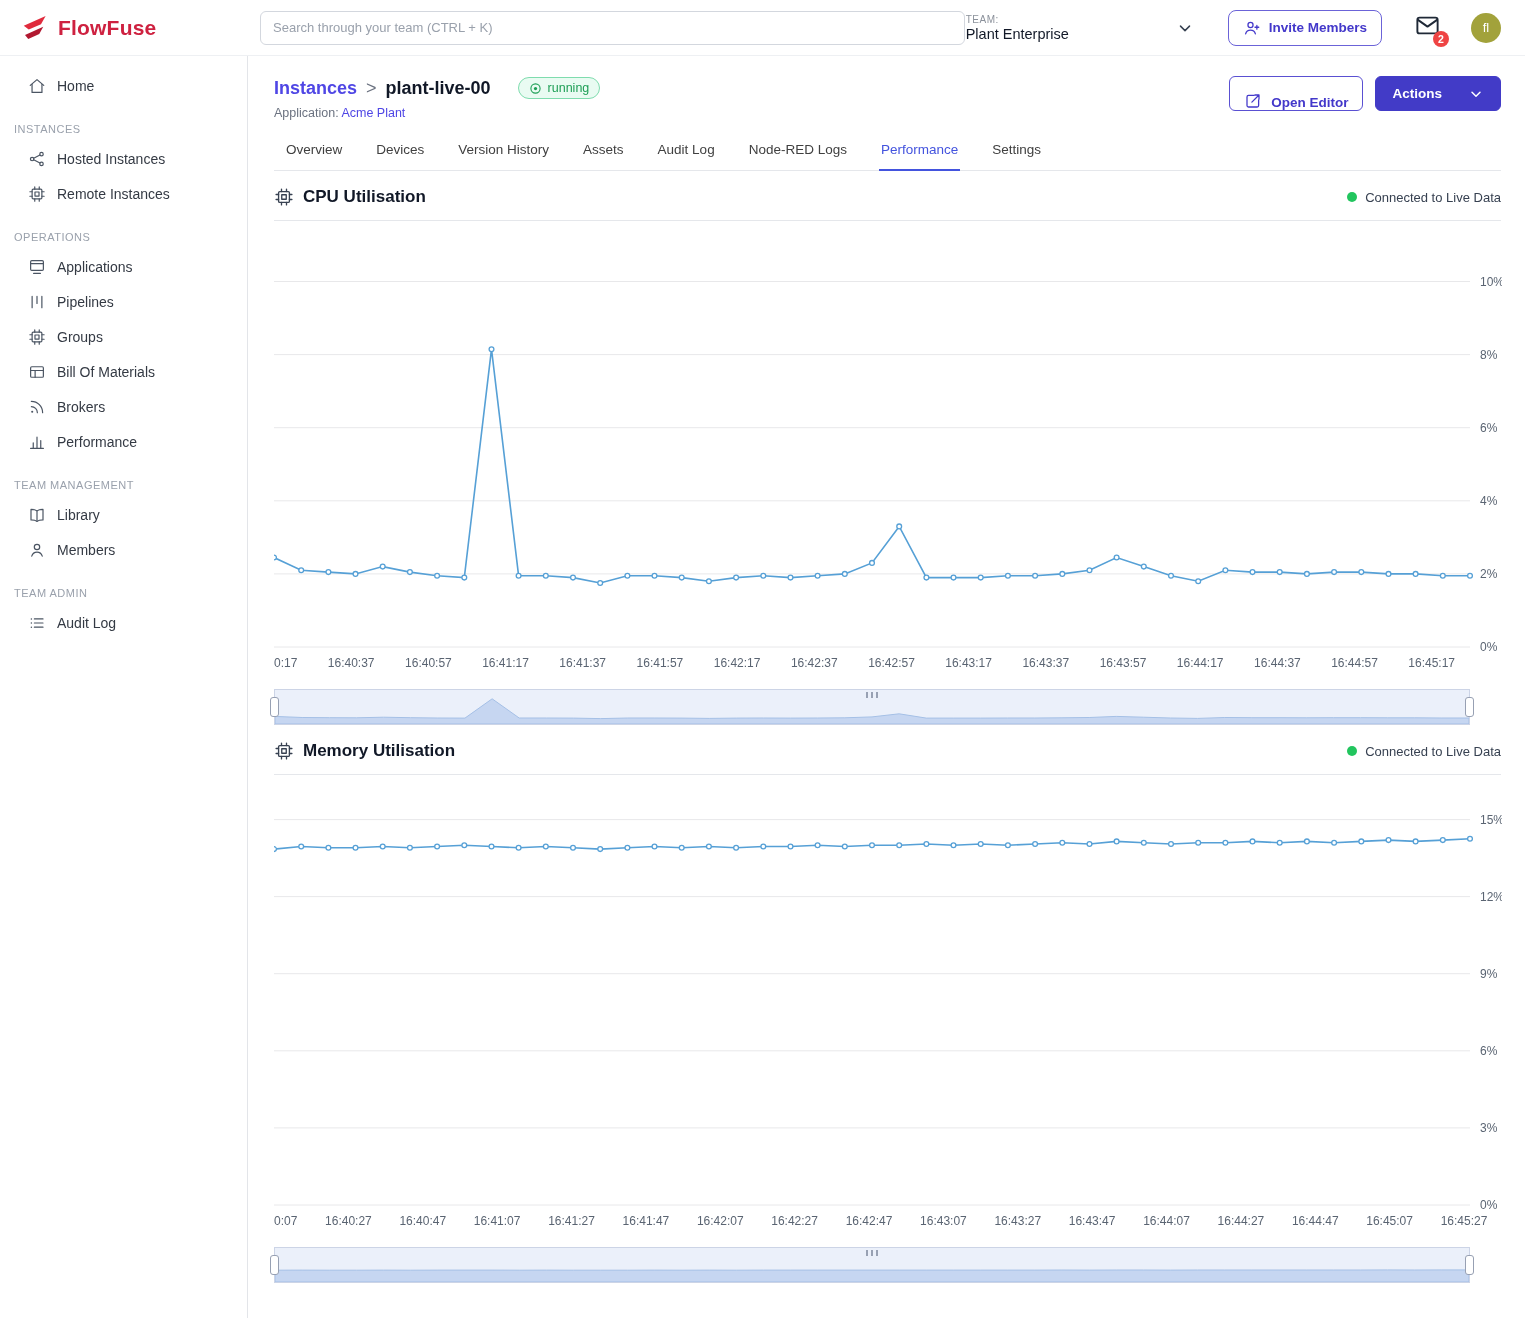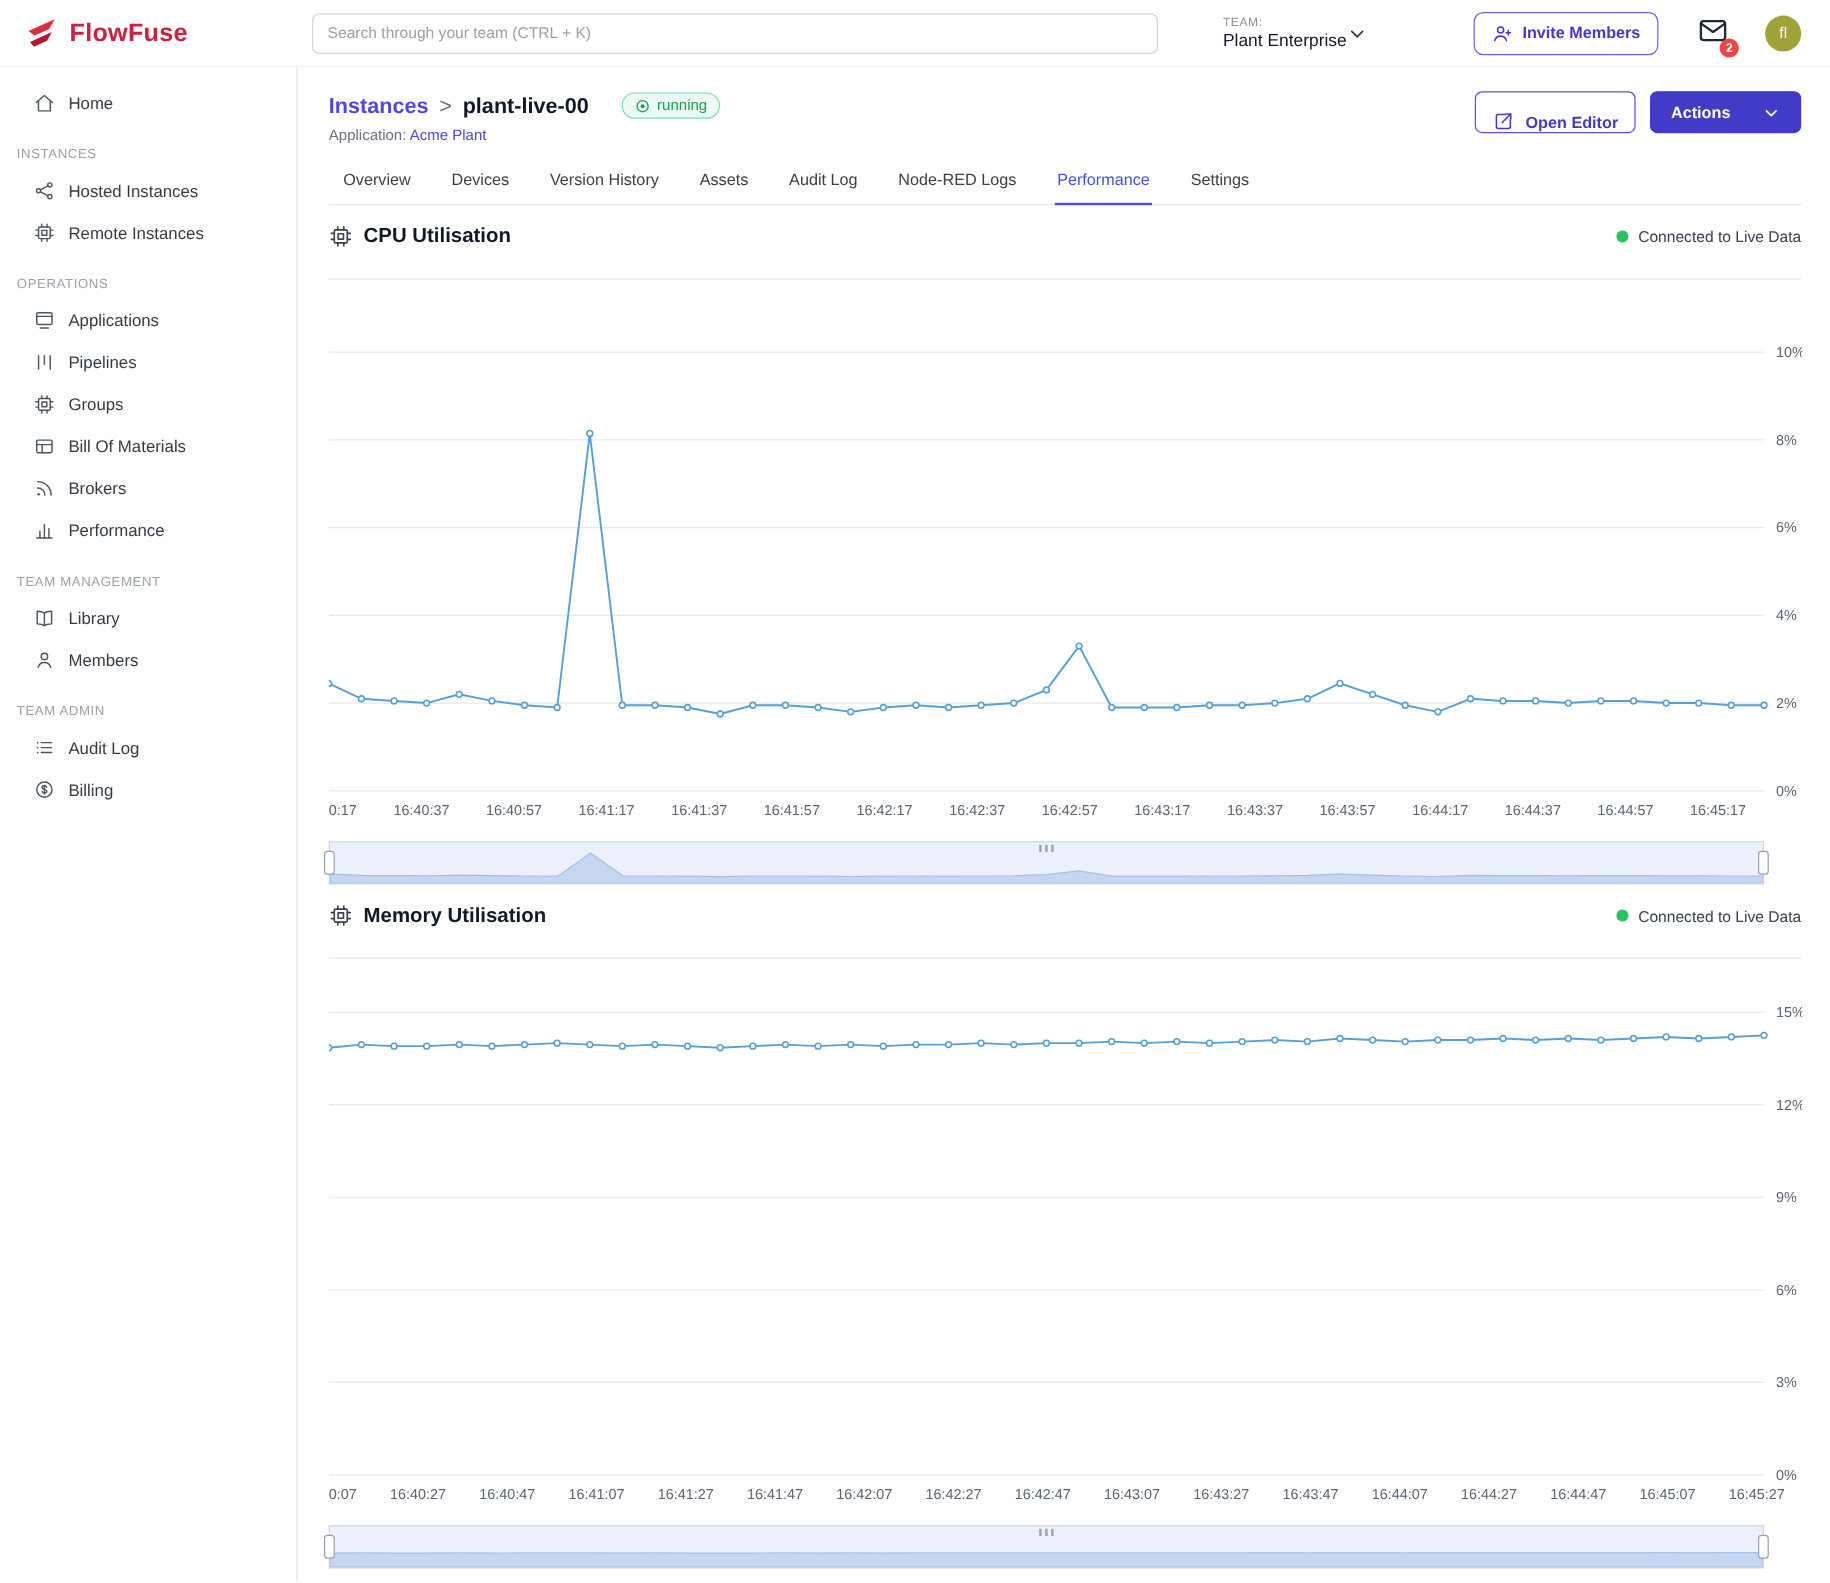--- a/index.html
+++ b/index.html
@@ -3,21 +3,21 @@
 <meta charset="utf-8">
 <style>
   *{box-sizing:border-box;margin:0;padding:0}
   html,body{width:1525px;background:#fff;font-family:"Liberation Sans",sans-serif;color:#1f2937}
   body{height:1319px;overflow:hidden}
   .topbar{height:56px;display:flex;align-items:center;padding:0 24px 0 20px;background:#fff;border-bottom:1px solid #eef0f3}
   .logo{display:flex;align-items:center;gap:8px;width:228px;cursor:pointer}
   .logo-text{font-size:21px;font-weight:bold;color:#ce2140;letter-spacing:.2px}
   .search{width:705px;height:34px;border:1px solid #d3d7de;border-radius:6px;padding:0 12px;font-size:13px;color:#374151;margin-left:12px;outline:none}
   .search::placeholder{color:#9aa1ac}
-  .team{margin-left:auto;margin-right:34px;width:228px;display:flex;align-items:center;justify-content:center;cursor:pointer}
+  .team{margin-left:auto;margin-right:34px;width:228px;display:flex;align-items:center;justify-content:space-between;cursor:pointer}
   .team-label{font-size:10px;color:#8b919b;letter-spacing:.5px}
   .team-name{font-size:14.5px;color:#111827;margin-top:1px}
   .chev{color:#374151}
   .btn-invite{display:flex;align-items:center;gap:8px;height:36px;padding:0 14px;background:#fff;border:1px solid #6b63d8;border-radius:8px;color:#4338ca;font-size:13.5px;font-weight:bold;cursor:pointer;font-family:inherit}
   .mailwrap{position:relative;margin-left:32px;cursor:pointer;color:#1f2937}
   .mail-badge{position:absolute;right:-8px;bottom:-4px;min-width:16px;height:16px;border-radius:8px;background:#ef4444;color:#fff;font-size:10.5px;display:flex;align-items:center;justify-content:center;padding:0 4px;font-weight:bold}
   .avatar{margin-left:30px;width:30px;height:30px;border-radius:50%;background:#a2a23b;color:#fff;font-size:13px;display:flex;align-items:center;justify-content:center;cursor:pointer}
   .layout{display:flex;height:1262px}
   .sidebar{width:248px;border-right:1px solid #e3e5e9;padding-top:12px;flex:none}
   .sb-title{font-size:11px;color:#9aa1ac;letter-spacing:.5px;margin:20px 0 6px;padding-left:14px}
@@ -31,21 +31,21 @@
   .crumb-name{color:#111827}
   .badge-running{display:flex;align-items:center;gap:6px;margin-left:18px;height:22px;padding:0 10px;border:1px solid #7fdcae;background:#e9fbf2;color:#1d9e55;border-radius:12px;font-size:12.5px;font-weight:normal}
   .app-line{font-size:12.5px;color:#6b7280;margin-top:6px}
   .app-link{color:#4f46e5;cursor:pointer}
   .head-buttons{margin-left:auto;display:flex;gap:12px}
   .btn-outline{display:flex;align-items:flex-end;gap:9px;height:35px;padding:0 14px;background:#fff;border:1px solid #5a50d2;border-radius:6px;color:#4338ca;font-size:13.5px;font-weight:bold;cursor:pointer;font-family:inherit}
   .btn-primary{display:flex;align-items:center;gap:26px;height:35px;padding:0 16px;background:#423bc7;border:1px solid #423bc7;border-radius:6px;color:#fff;font-size:13.5px;font-weight:bold;cursor:pointer;font-family:inherit}
   .tabs{display:flex;gap:30px;margin-top:12px;border-bottom:1px solid #e5e7eb;padding-left:10px}
   .tab{font-size:13.5px;color:#404040;padding:10px 2px 12px;cursor:pointer;border-bottom:2px solid transparent;margin-bottom:-1px}
   .tab.active{color:#4353de;border-bottom-color:#4353de}
-  .section-head{display:flex;align-items:center;gap:9px;padding:16px 0 25px;border-bottom:1px solid #e5e7eb}
+  .section-head{display:flex;align-items:center;gap:9px;padding:16px 0 13px;border-bottom:1px solid #e5e7eb}
   .chip-ic{color:#374151;display:flex}
   .sec-title{font-size:17px;font-weight:bold;color:#111827}
   .live{margin-left:auto;display:flex;align-items:center;gap:8px;font-size:13px;color:#374151}
   .live-dot{width:10px;height:10px;border-radius:50%;background:#22c55e}
   .chart{display:block;margin-top:24px}
   svg text{font-family:"Liberation Sans",sans-serif}
   .navigator{position:relative;width:1196px;height:36px;margin-top:12px;background:#ebf0fa;border:1px solid #ccd4e6;cursor:grab}
   .navigator>svg{position:absolute;inset:0;width:100%;height:100%;display:block}
   .nav-area{fill:#c6d6f1;stroke:#a5c0e6;stroke-width:1}
   .nav-grip{position:absolute;top:2px;left:50%;transform:translateX(-50%);display:flex;gap:3px;cursor:grab}
@@ -204,29 +204,20 @@
       <div class="sb-item">
         <span style="display:flex">
           <svg width="18" height="18" viewBox="0 0 24 24" fill="none" stroke="currentColor" stroke-width="1.6" stroke-linecap="round" stroke-linejoin="round">
             <path d="M8.5 6.5H20M8.5 12H20M8.5 17.5H20"></path>
             <circle cx="4.5" cy="6.5" r="1" fill="currentColor" stroke="none"></circle>
             <circle cx="4.5" cy="12" r="1" fill="currentColor" stroke="none"></circle>
             <circle cx="4.5" cy="17.5" r="1" fill="currentColor" stroke="none"></circle>
           </svg>
         </span>
         <span>Audit Log</span>
-      </div>
-      <div class="sb-item">
-        <span style="display:flex">
-          <svg width="18" height="18" viewBox="0 0 24 24" fill="none" stroke="currentColor" stroke-width="1.6" stroke-linecap="round" stroke-linejoin="round">
-            <circle cx="12" cy="12" r="8.5"></circle>
-            <path d="M12 7.2v9.6M14.6 9.3c-.4-.9-1.4-1.5-2.6-1.5-1.5 0-2.7.8-2.7 1.9 0 2.7 5.4 1.4 5.4 4.1 0 1.1-1.2 1.9-2.7 1.9-1.2 0-2.2-.6-2.6-1.5"></path>
-          </svg>
-        </span>
-        <span>Billing</span>
       </div>
     </nav>
 
   <main>
     <div class="head-row">
       <div>
         <div class="breadcrumb">
           <span class="crumb-root">Instances</span>
           <span class="crumb-sep">&gt;</span>
           <span class="crumb-name">plant-live-00</span>

